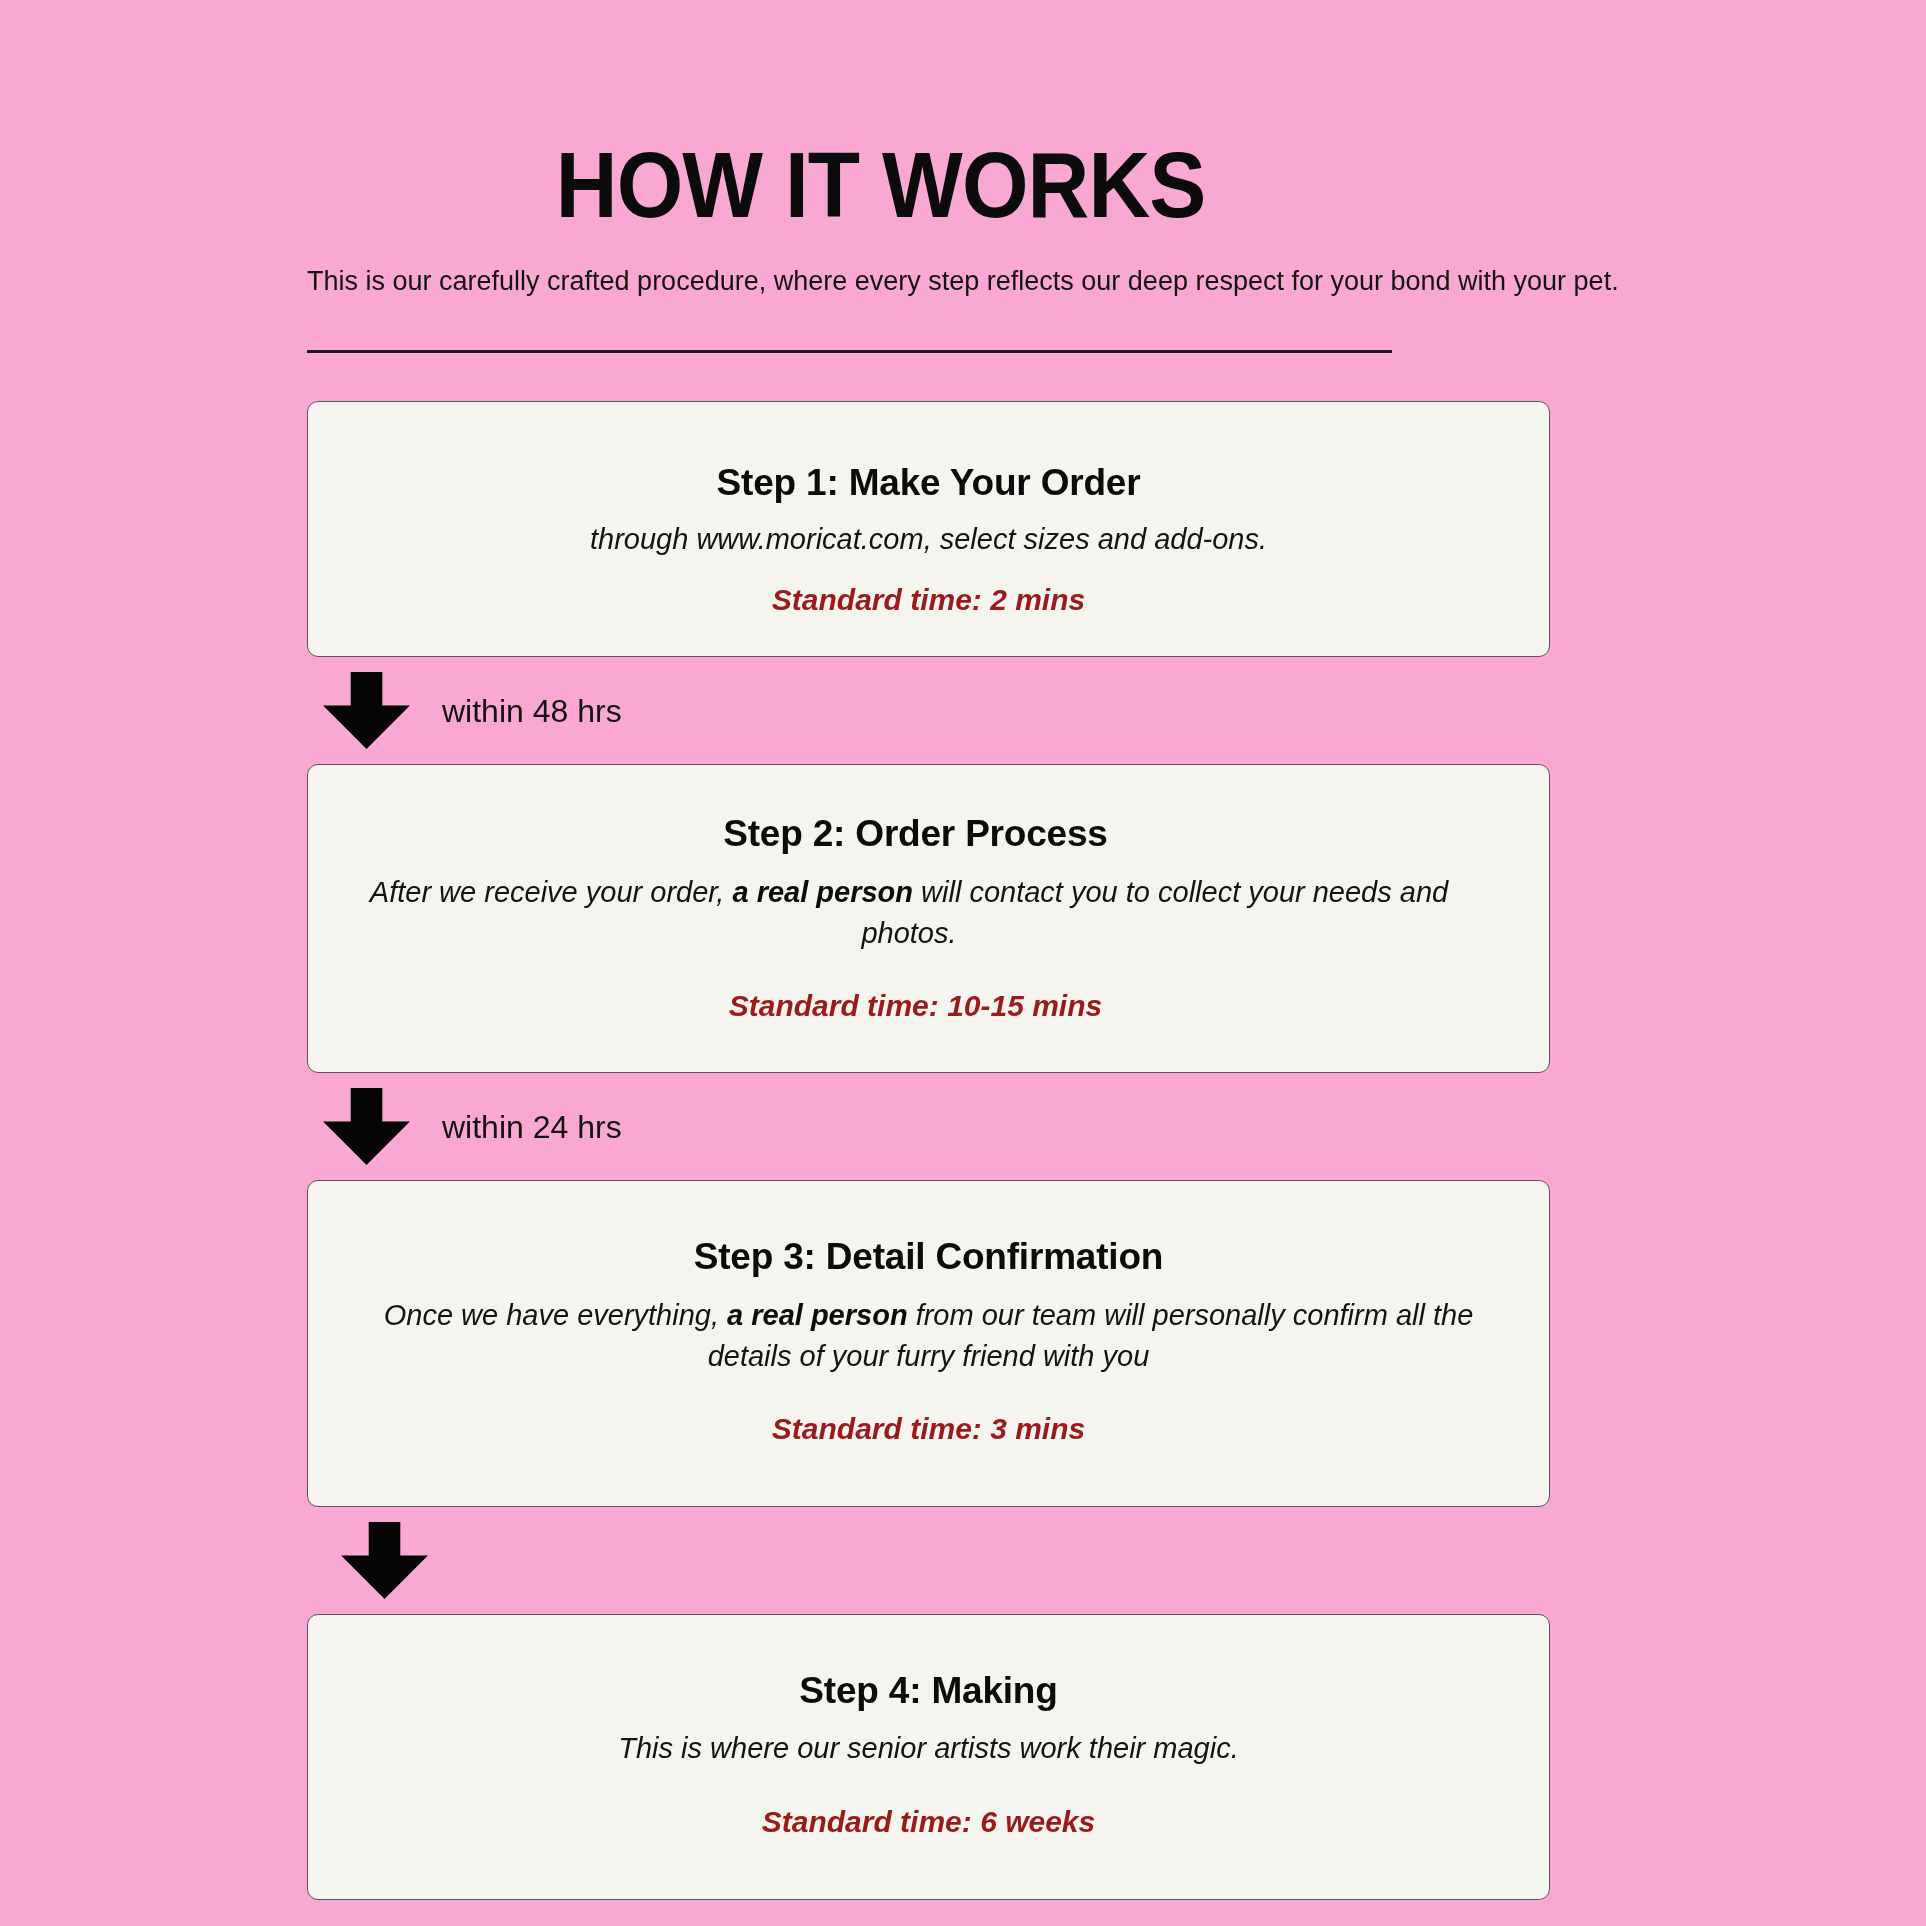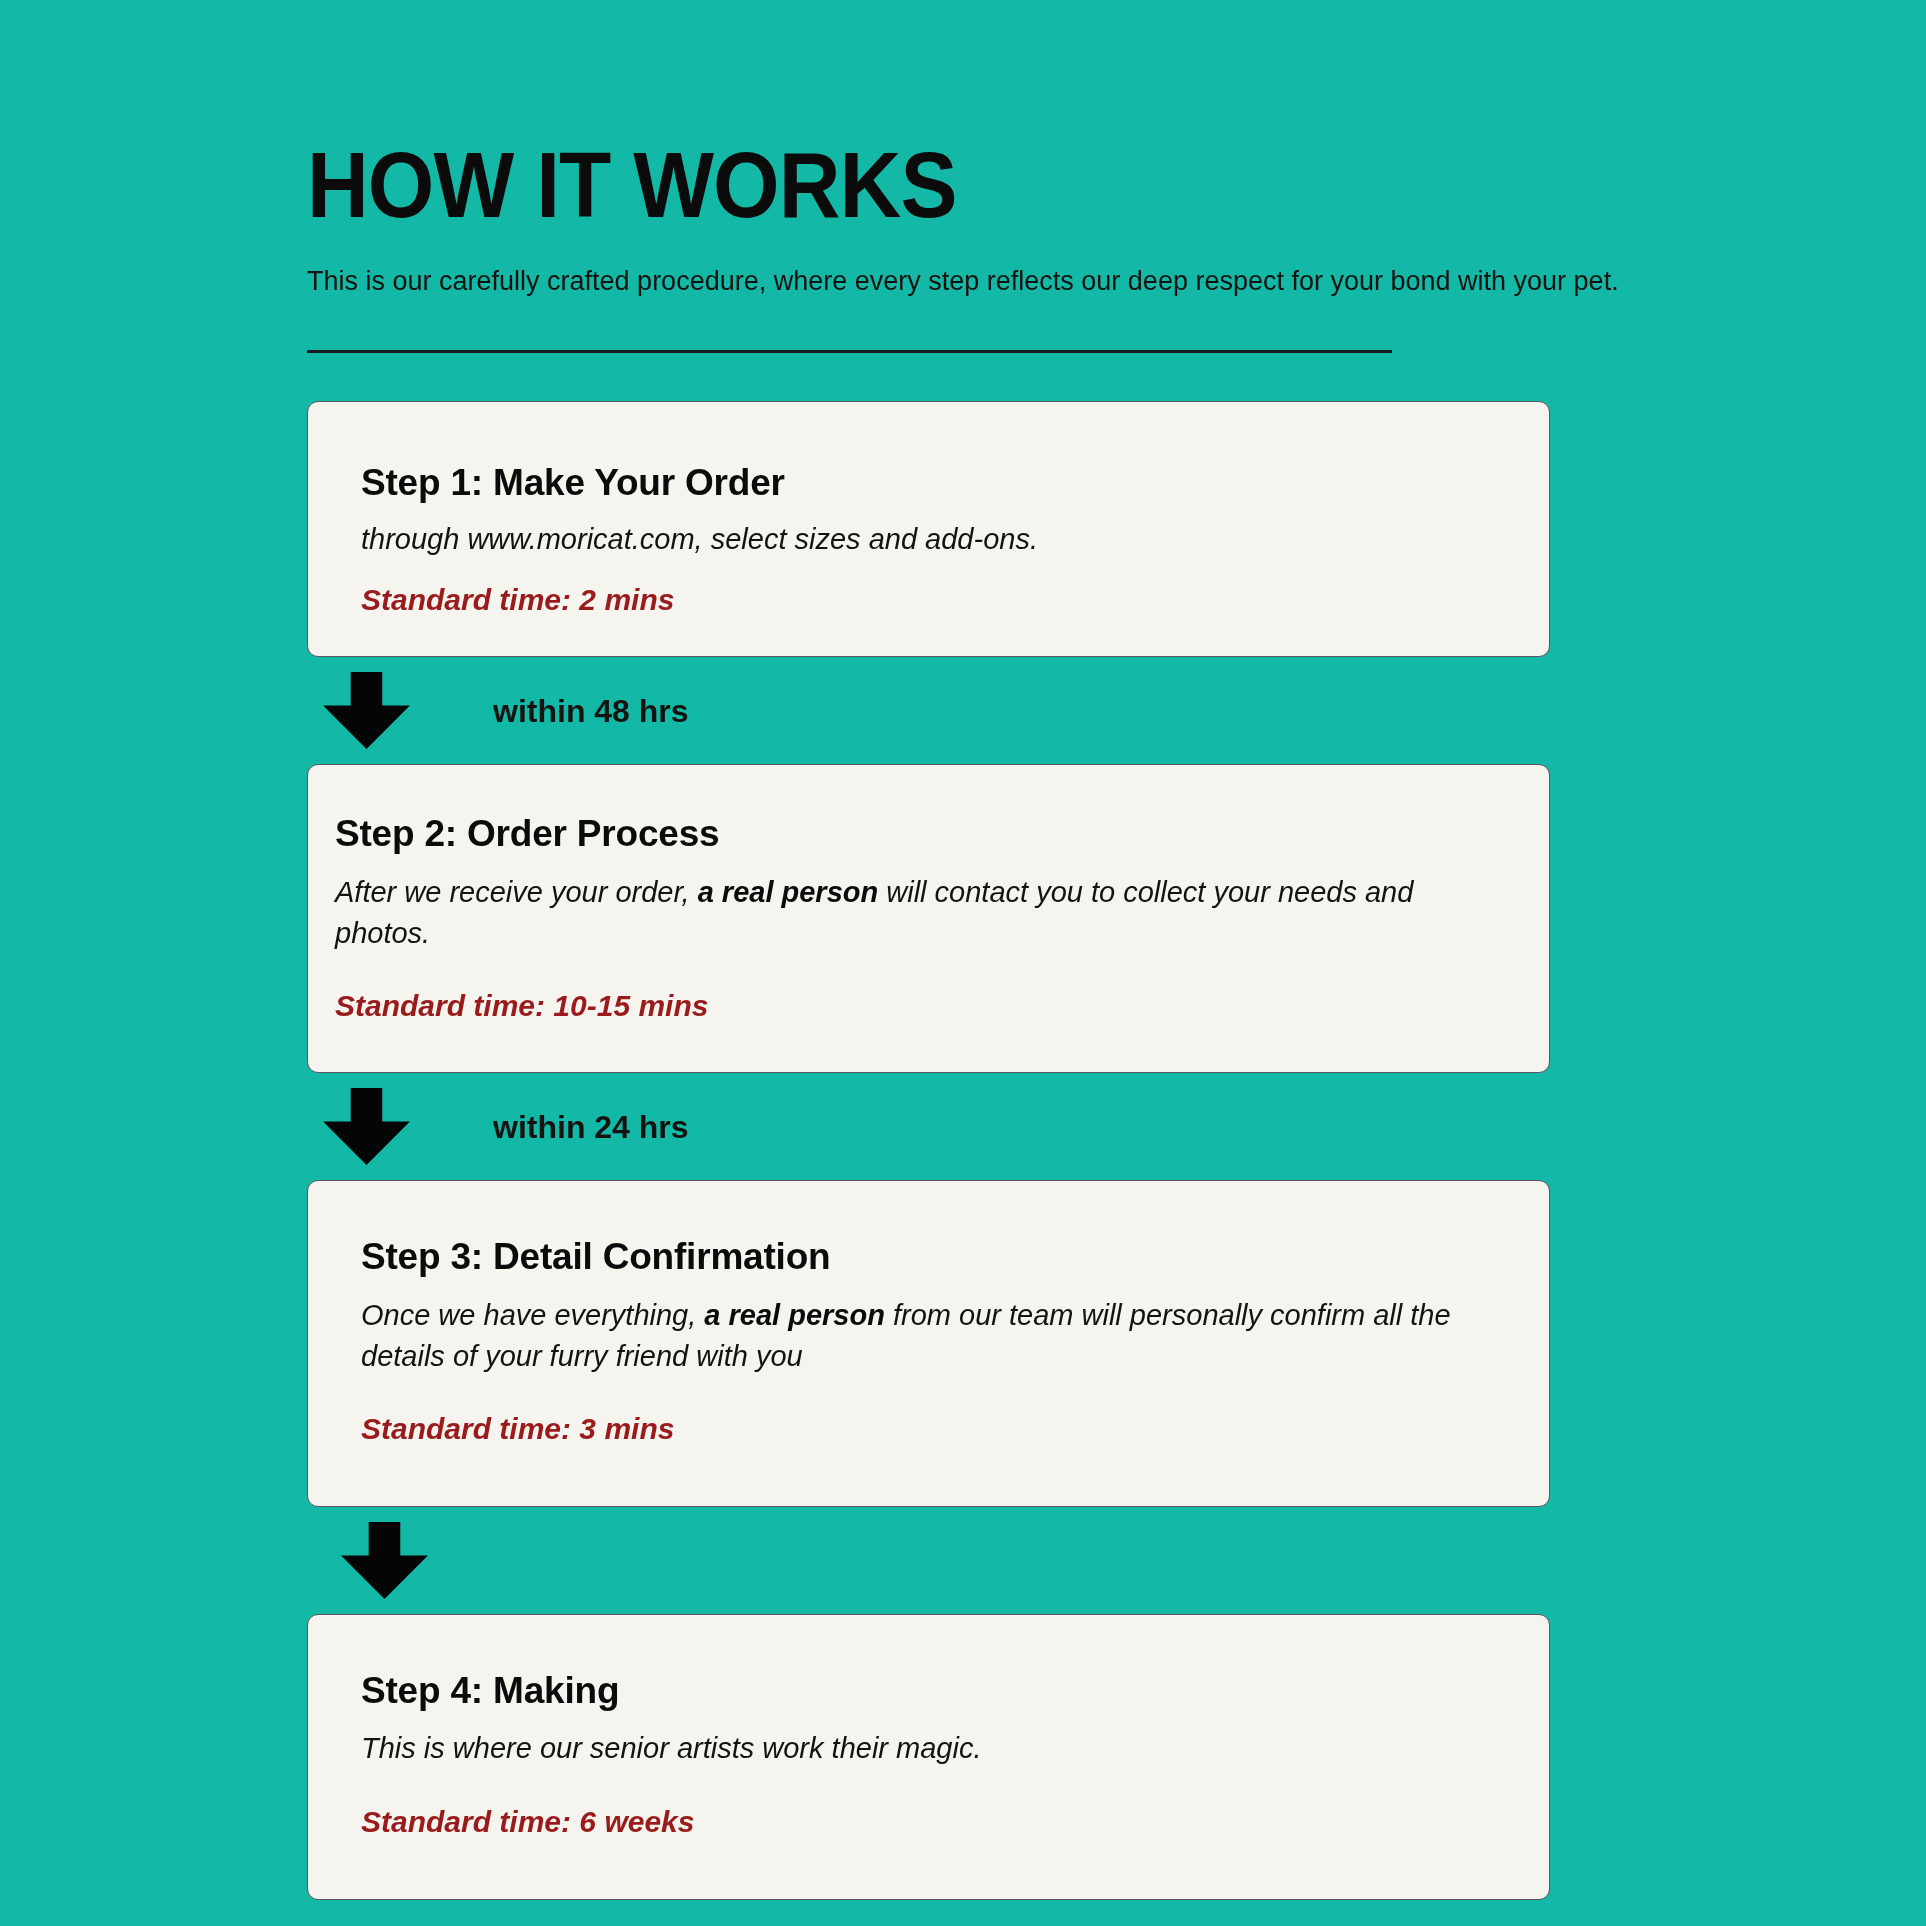--- a/index.html
+++ b/index.html
@@ -9,22 +9,23 @@
     height: 1927px;
     background: #F5F4EF;
     font-family: "Liberation Sans", sans-serif;
     -webkit-font-smoothing: antialiased;
   }
 
   .page {
     position: relative;
     width: 1927px;
     height: 1927px;
-    background: #14b8a6;
+    background: #f9a8d4;
     overflow: hidden;
+    text-align: center;
   }
 
   .content {
     position: absolute;
     left: 307px;
     top: 0;
     width: 1247px;
   }
 
   
@@ -127,25 +128,25 @@
     display: inline-block;
     width: 91px;
     height: 77px;
     flex: none;
   }
 
   .arrow-icon svg { display: block; width: 91px; height: 77px; }
 
   .connector-label {
     font-family: "Liberation Sans", sans-serif;
-    font-weight: 700;
+    font-weight: 400;
     font-size: 32px;
     line-height: 1;
     color: #15130F;
-    margin-left: 81px;
+    margin-left: 30px;
     white-space: nowrap;
   }
 </style>
 </head>
 <body>
 
 <div class="page">
   <div class="content">
 
     <h1 class="page-title">HOW IT WORKS</h1>

